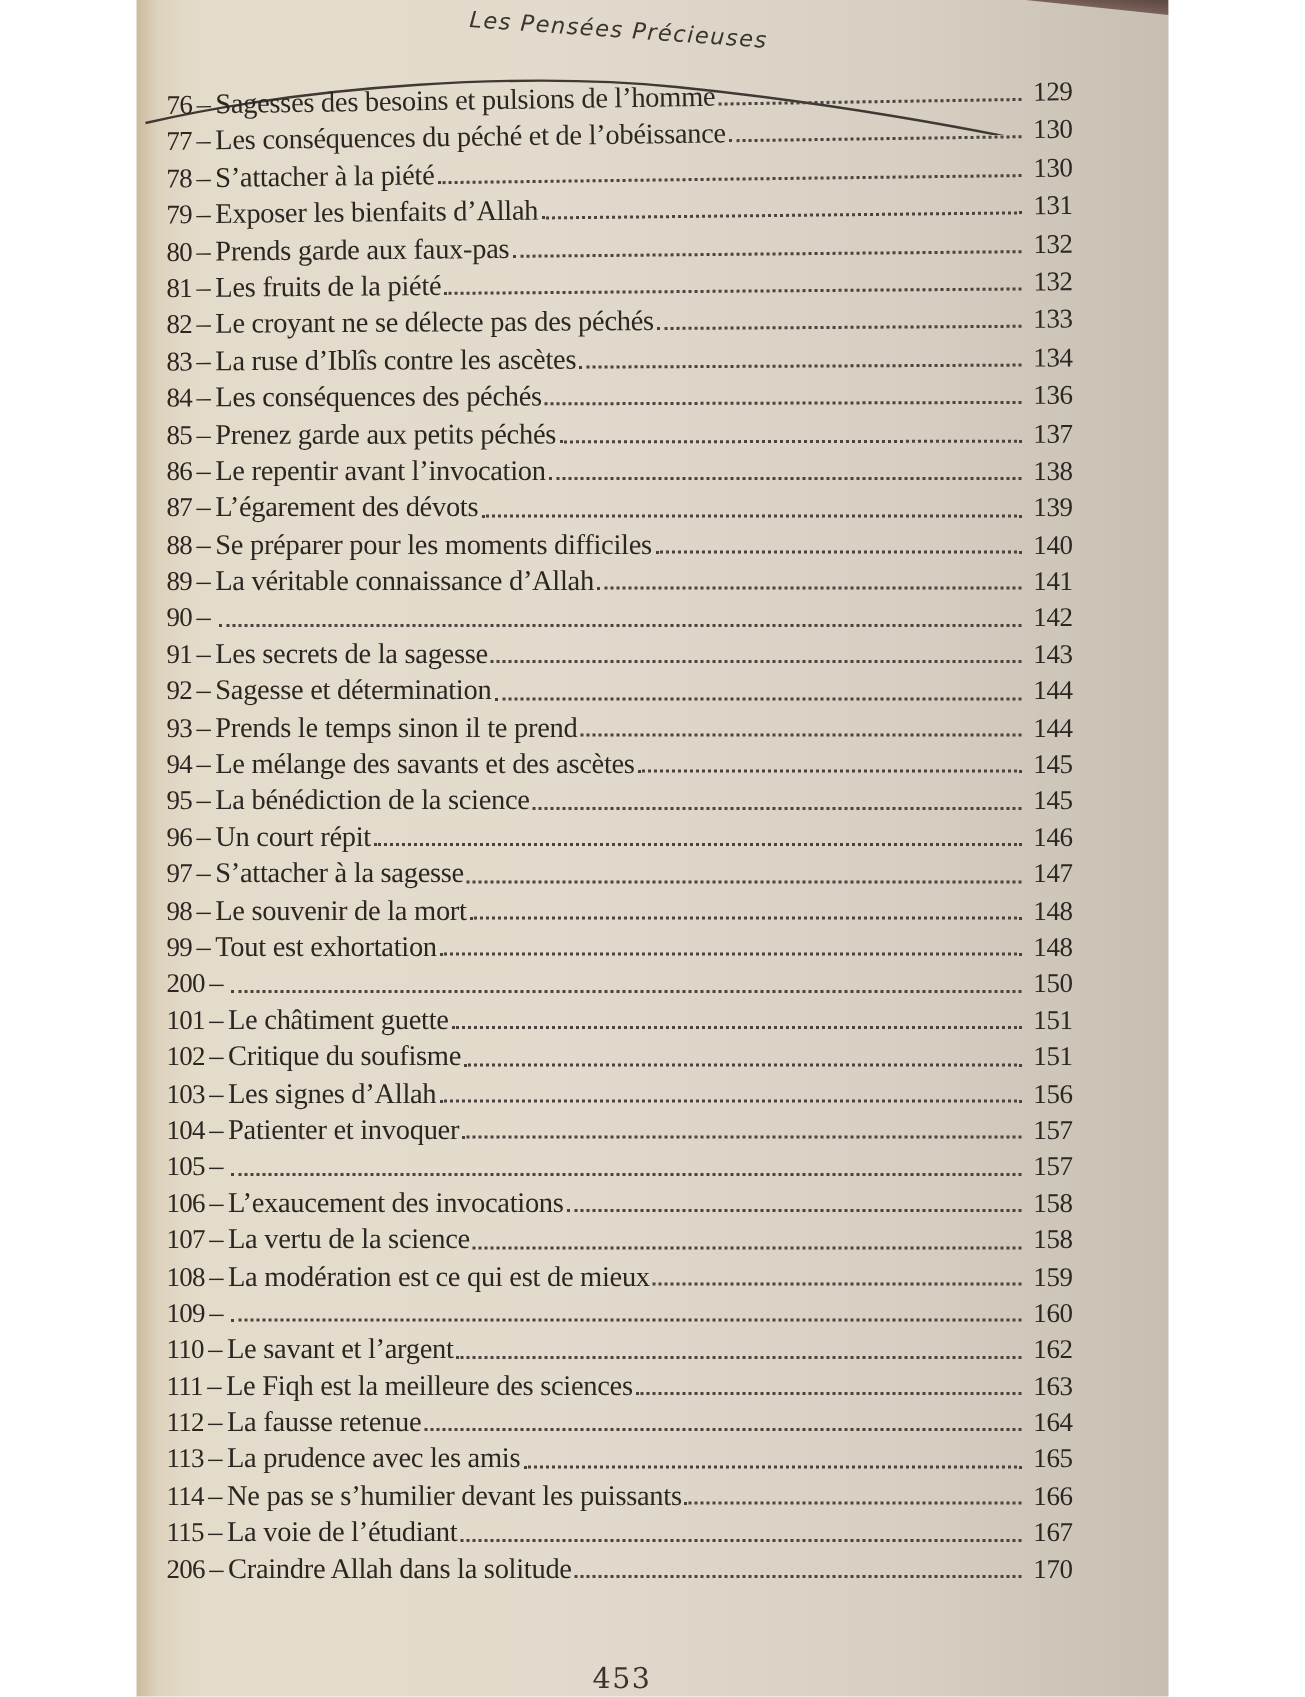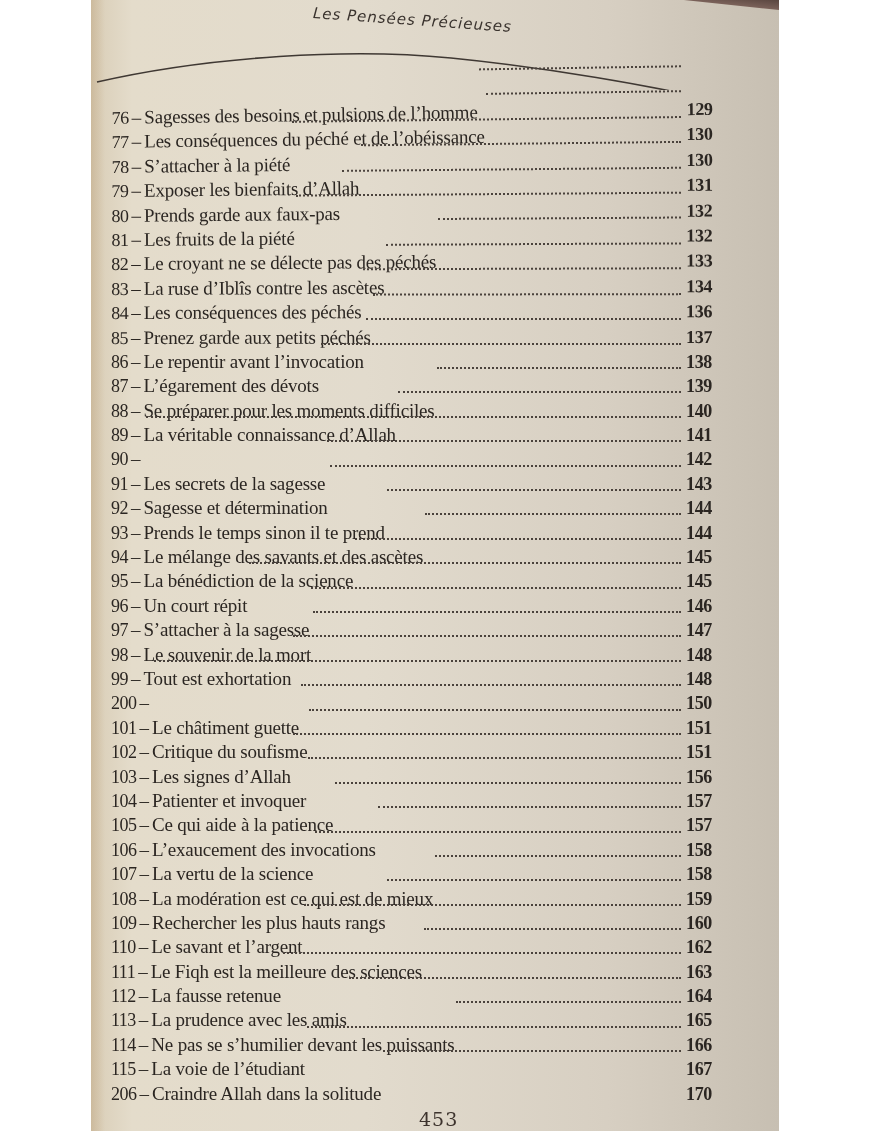--- a/index.html
+++ b/index.html
@@ -26,31 +26,31 @@
     }
     .head-rule { position: absolute; left: 0; top: 30px; width: 688px; height: 60px; }
     .toc {
       position: absolute; left: 20px; top: 58px; width: 604px;
       font-family: "Liberation Serif", serif; font-size: 19px; color: #2b2622;
     }
     .toc-row {
       position: relative; height: 24.4px; line-height: 24px;
       display: flex; align-items: baseline; white-space: nowrap;
     }
-    .toc-num { flex: 0 0 auto; font-size: 18px; letter-spacing: -0.5px; margin-top: 48px; }
+    .toc-num { flex: 0 0 auto; font-size: 18px; letter-spacing: -0.5px; }
     .toc-sep { flex: 0 0 auto; margin: 0 3px; }
     .toc-title { flex: 0 0 auto; letter-spacing: -0.2px; }
     .toc-dots {
       flex: 1 1 auto; margin: 0 2px; height: 1px; align-self: flex-end;
       margin-bottom: 6px;
       border-bottom: 2px dotted #4a423c;
     }
-    .toc-page { flex: 0 0 32px; text-align: center; font-size: 18px; letter-spacing: -0.3px; font-weight: bold; }
+    .toc-page { flex: 0 0 32px; text-align: right; font-size: 18px; letter-spacing: -0.3px; }
     .folio {
-      position: absolute; left: 328px; top: 1108px;
+      position: absolute; left: 304px; top: 1108px;
       font-family: "DejaVu Serif", serif; font-size: 19px; color: #3d332d; letter-spacing: 1px;
     }
   </style>
 </head>
 <body>
 
 <div class="page">
   <div class="top-edge"></div>
 
   <div class="running-head">Les Pensées Précieuses</div>
@@ -257,21 +257,20 @@
       <div class="toc-row">
     <span class="toc-num">104</span>
     <span class="toc-sep">–</span>
     <span class="toc-title">Patienter et invoquer</span>
     <span class="toc-dots"></span>
     <span class="toc-page">157</span>
   </div>
       <div class="toc-row">
     <span class="toc-num">105</span>
     <span class="toc-sep">–</span>
-    <span class="toc-title">Ce qui aide à la patience</span>
     <span class="toc-dots"></span>
     <span class="toc-page">157</span>
   </div>
       <div class="toc-row">
     <span class="toc-num">106</span>
     <span class="toc-sep">–</span>
     <span class="toc-title">L’exaucement des invocations</span>
     <span class="toc-dots"></span>
     <span class="toc-page">158</span>
   </div>
@@ -285,21 +284,20 @@
       <div class="toc-row">
     <span class="toc-num">108</span>
     <span class="toc-sep">–</span>
     <span class="toc-title">La modération est ce qui est de mieux</span>
     <span class="toc-dots"></span>
     <span class="toc-page">159</span>
   </div>
       <div class="toc-row">
     <span class="toc-num">109</span>
     <span class="toc-sep">–</span>
-    <span class="toc-title">Rechercher les plus hauts rangs</span>
     <span class="toc-dots"></span>
     <span class="toc-page">160</span>
   </div>
       <div class="toc-row">
     <span class="toc-num">110</span>
     <span class="toc-sep">–</span>
     <span class="toc-title">Le savant et l’argent</span>
     <span class="toc-dots"></span>
     <span class="toc-page">162</span>
   </div>

